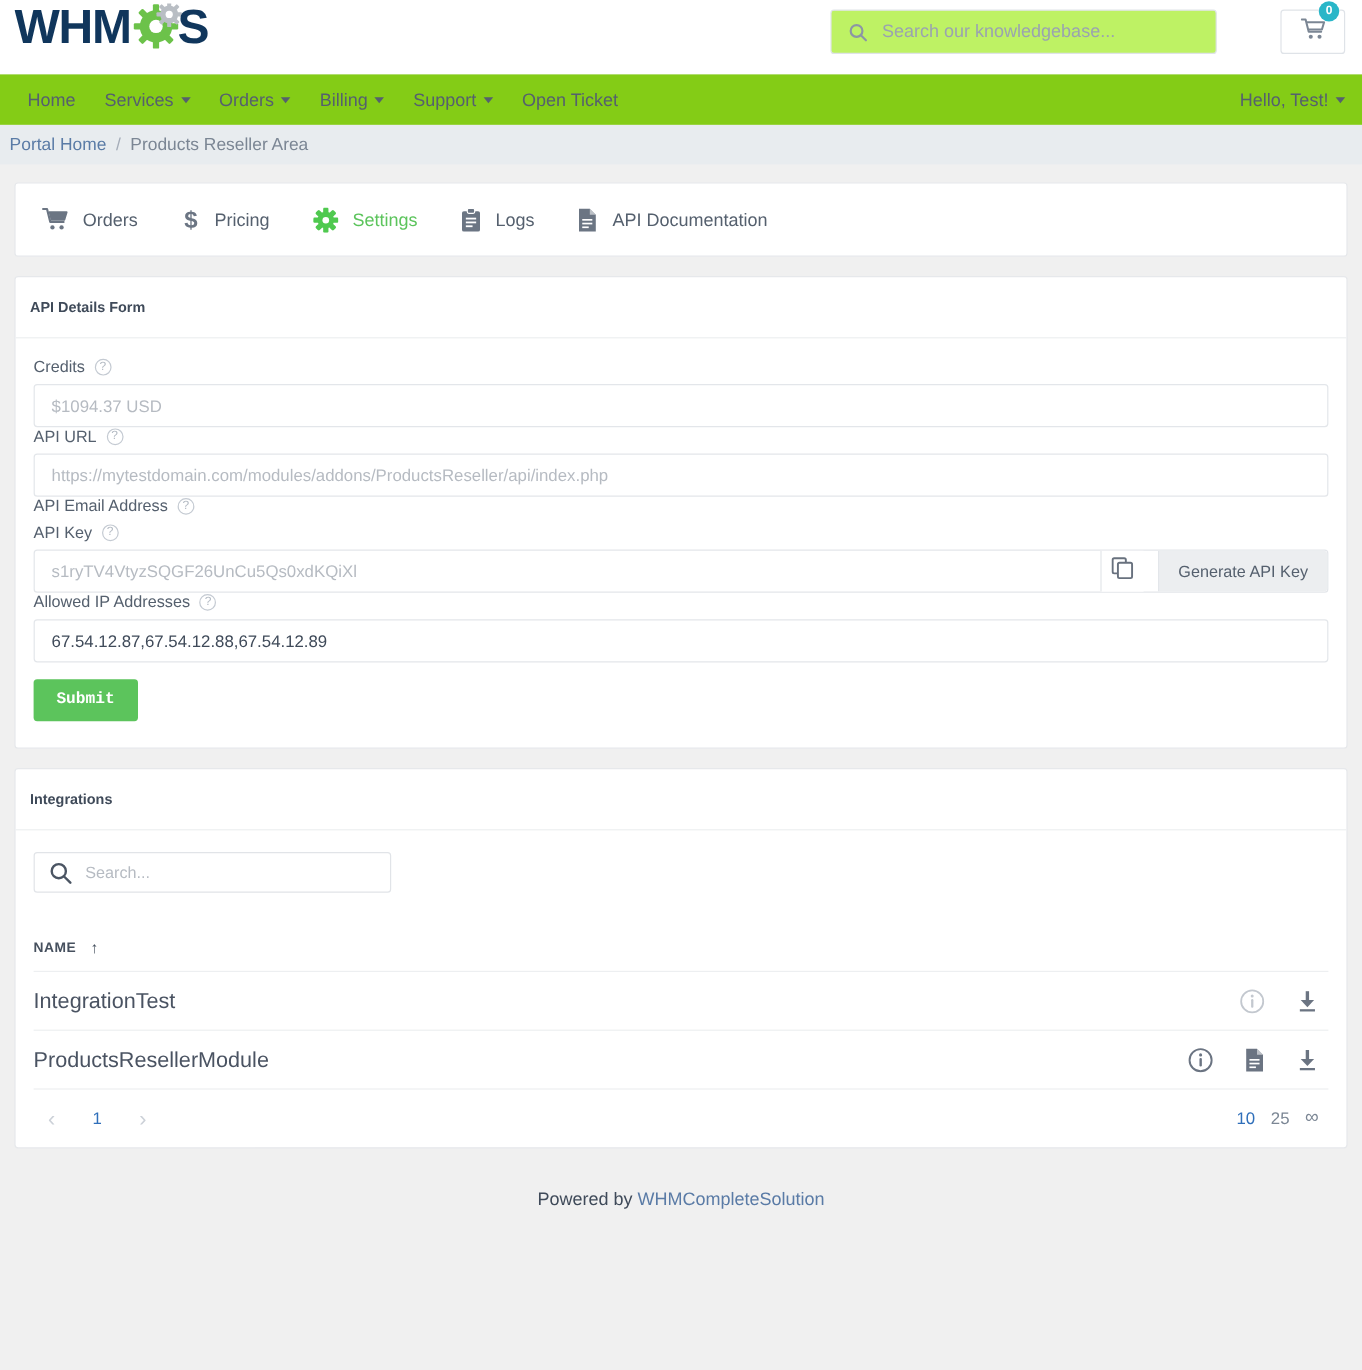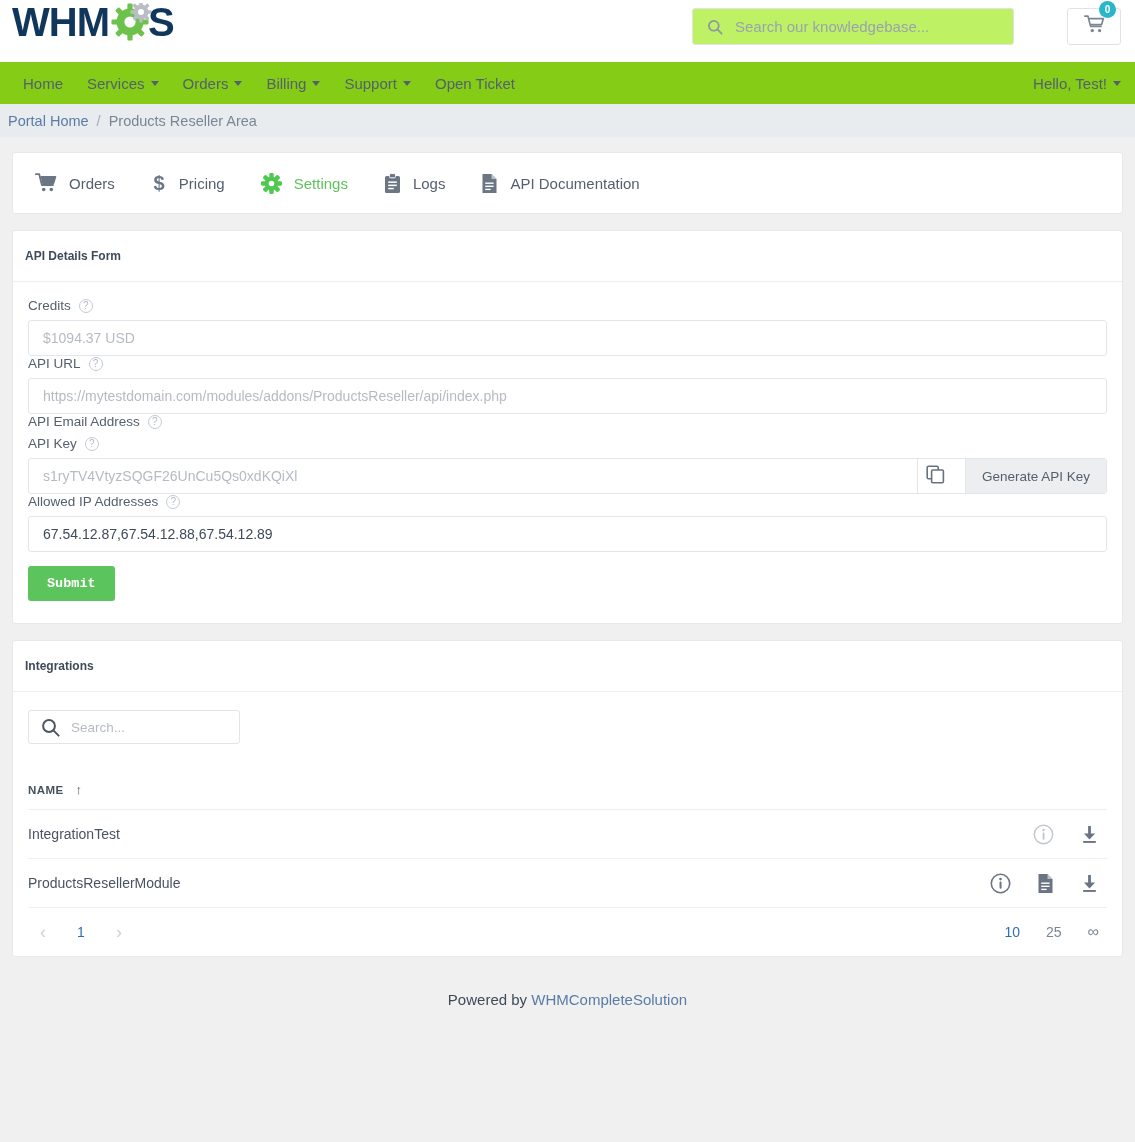--- a/index.html
+++ b/index.html
@@ -141,21 +141,21 @@
     margin-top: 14px;
     background: #5cc45c; border: 0; border-radius: 3px;
     color: #fff; font-size: 13.5px; font-weight: bold;
     padding: 10px 19px; cursor: pointer;
     font-family: Liberation Mono, monospace;
   }
 
   
   .int-body { padding: 18px 15px 0 15px; }
   .tbl-search {
-    width: 212px; height: 34px;
+    width: 298px; height: 34px;
     border: 1px solid #e1e4e8; border-radius: 3px;
     display: flex; align-items: center; background: #fff;
   }
   .tbl-search .mag { margin-left: 12px; margin-right: 11px; color: #4b5563; display: flex; }
   .tbl-search input {
     border: 0; outline: 0; flex: 1; height: 100%;
     font-size: 13.5px; color: #55606e; background: transparent;
     font-family: "Liberation Sans", sans-serif;
   }
   .tbl-search input::placeholder { color: #b6bbc2; }
@@ -164,40 +164,40 @@
     display: flex; align-items: center;
     padding: 26px 0 12px 0;
     font-size: 11.5px; font-weight: bold; letter-spacing: .4px;
     color: #46505e; border-bottom: 1px solid #edeff1;
     margin-top: 12px;
   }
   .sortarrow { margin-left: 12px; color: #46505e; font-size: 13px; }
 
   .trow {
     display: flex; align-items: center; justify-content: space-between;
-    height: 49px; border-bottom: 1px solid #edeff1; font-size: 14px; color: #4a5362;
+    height: 49px; border-bottom: 1px solid #edeff1; font-size: 18px; color: #4a5362;
   }
   .row-actions { display: flex; align-items: center; gap: 26px; padding-right: 8px; }
   .act { cursor: pointer; display: flex; align-items: center; color: #6b7482; }
   .act.faded { color: #c3c8cf; }
 
   .pager {
     display: flex; align-items: center; justify-content: space-between;
     height: 48px; padding-right: 8px;
   }
   .pager-left { display: flex; align-items: center; gap: 8px; }
   .pg-arrow {
     width: 30px; height: 30px; display: flex; align-items: center; justify-content: center;
     color: #ccd1d8; cursor: pointer; font-size: 18px;
   }
   .pg-num {
     width: 30px; height: 30px; display: flex; align-items: center; justify-content: center;
     font-size: 14px; color: #2f6fba; cursor: pointer;
   }
-  .pager-right { display: flex; align-items: center; gap: 26px; font-size: 14px; }
+  .pager-right { display: flex; align-items: center; gap: 13px; font-size: 14px; }
   .sz { cursor: pointer; color: #7b8694; }
   .sz.active { color: #2f6fba; }
   .sz.inf { font-size: 16px; }
 
   
   .footer {
     text-align: center; font-size: 15px; color: #3f4a59;
     padding: 18px 0 22px 0;
   }
   .footer a { color: #5a7ba6; text-decoration: none; cursor: pointer; }

